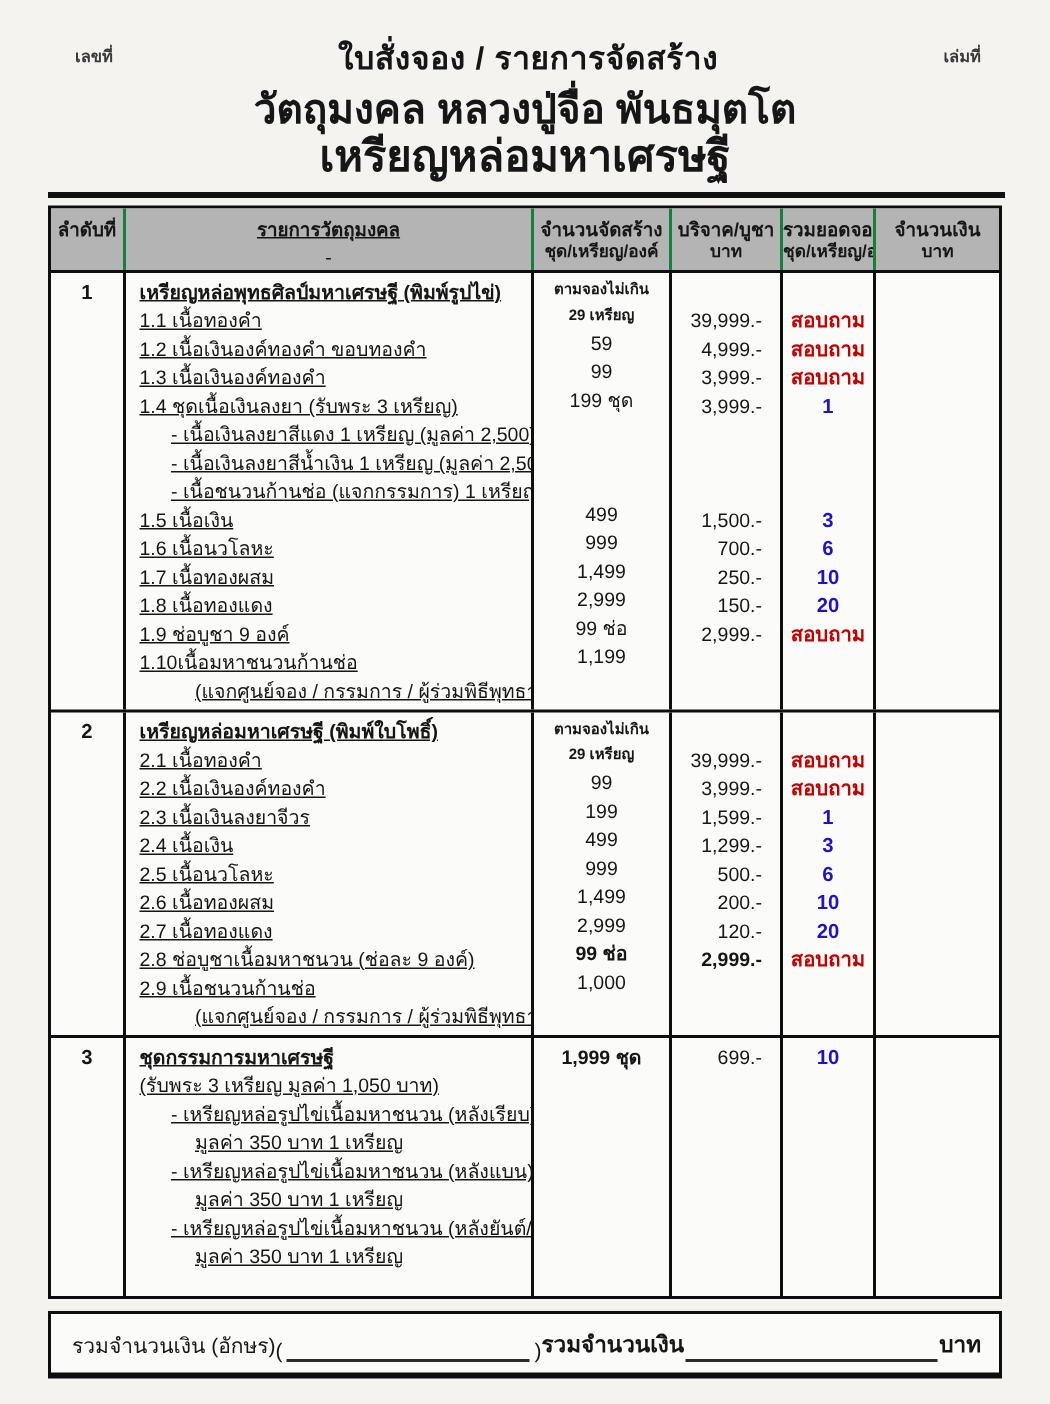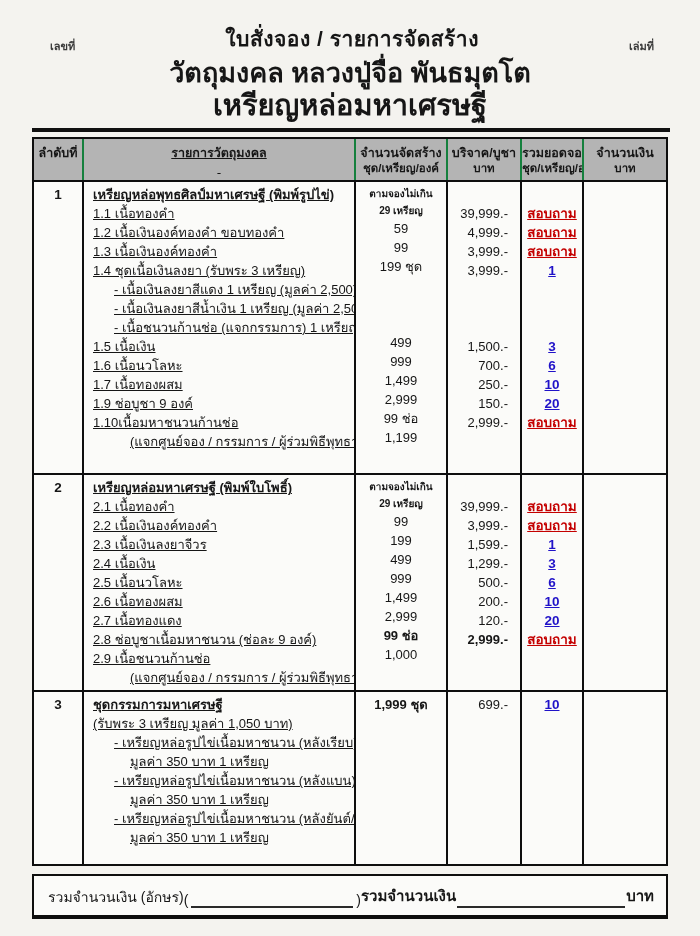--- a/index.html
+++ b/index.html
@@ -4,21 +4,21 @@
 <style>
   html,body{margin:0;padding:0;}
   body{
     width:700px;height:936px;background:#f4f3ef;color:#161616;
     font-family:"Liberation Sans","DejaVu Sans",sans-serif;
     -webkit-font-smoothing:antialiased;overflow:hidden;
   }
   .page{position:relative;width:700px;height:936px;}
 
   
-  .toprow{display:flex;justify-content:space-between;align-items:flex-end;
+  .toprow{display:flex;justify-content:space-between;align-items:flex-start;
           padding:22px 46px 0 50px;}
   .cornlab{font-size:11px;font-weight:bold;color:#3a3a3a;padding-top:6px;}
   .title{font-size:21px;font-weight:600;letter-spacing:.5px;}
   .h1{test-align:center;text-align:center;font-size:27px;font-weight:bold;line-height:33px;margin-top:2px;}
   .h2{text-align:center;font-size:29px;font-weight:bold;line-height:35px;margin-top:-2px;}
   .sub{text-align:center;font-size:15px;font-weight:bold;margin-top:3px;}
   .rule{height:4px;background:#101010;margin:5px 30px 5px 32px;}
 
   
   .tbl{margin-left:32px;width:636px;border:2px solid #0e0e0e;box-sizing:border-box;background:#fbfbf9;}
@@ -39,21 +39,21 @@
   .col.c1 .ln{text-align:center;font-weight:bold;font-size:13.5px;}
   .col.c2 .ln{padding-left:9px;}
   .col.c2 .ln.b{font-weight:bold;}
   .col.c2 .ln.ind1{padding-left:30px;}
   .col.c2 .ln.ind2{padding-left:46px;}
   .col.c3 .ln{text-align:center;}
   .col.c3 .ln.small{font-size:10px;font-weight:bold;line-height:17px;height:17px;}
   .col.c3 .ln.b{font-weight:bold;}
   .col.c4 .ln{text-align:right;padding-right:12px;}
   .col.c4 .ln.b{font-weight:bold;}
-  .col.c5 .ln{text-align:center;font-weight:bold;font-size:13.5px;text-decoration:underline;}
+  .col.c5 .ln{text-align:center;font-weight:bold;font-size:13.5px;}
 
   
   .totbox{margin:8px 0 0 32px;width:636px;box-sizing:border-box;
           border:2px solid #0e0e0e;border-bottom-width:4px;background:#fbfbf9;
           display:flex;align-items:flex-end;padding:8px 12px 7px 14px;}
   .t1{font-size:14px;white-space:nowrap;}
   .t2{font-size:15px;font-weight:bold;white-space:nowrap;}
   .fill{border-bottom:2px solid #2a2a2a;height:13px;}
   .f1{flex:1;margin:0 3px;}
   .f2{width:168px;margin:0 1px;}
@@ -110,20 +110,21 @@
             <div class="ln">1.1 เนื้อทองคำ</div>
             <div class="ln">1.2 เนื้อเงินองค์ทองคำ ขอบทองคำ</div>
             <div class="ln">1.3 เนื้อเงินองค์ทองคำ</div>
             <div class="ln">1.4 ชุดเนื้อเงินลงยา (รับพระ 3 เหรียญ)</div>
             <div class="ln ind1">- เนื้อเงินลงยาสีแดง 1 เหรียญ (มูลค่า 2,500)</div>
             <div class="ln ind1">- เนื้อเงินลงยาสีน้ำเงิน 1 เหรียญ (มูลค่า 2,500)</div>
             <div class="ln ind1">- เนื้อชนวนก้านช่อ (แจกกรรมการ) 1 เหรียญ</div>
             <div class="ln">1.5 เนื้อเงิน</div>
             <div class="ln">1.6 เนื้อนวโลหะ</div>
             <div class="ln">1.7 เนื้อทองผสม</div>
+            <div class="ln">1.8 เนื้อทองแดง</div>
             <div class="ln">1.9 ช่อบูชา 9 องค์</div>
             <div class="ln">1.10เนื้อมหาชนวนก้านช่อ</div>
             <div class="ln ind2">(แจกศูนย์จอง / กรรมการ / ผู้ร่วมพิธีพุทธาภิเษก)</div>
           </div>
           <div class="col c3">
             <div class="ln small">ตามจองไม่เกิน</div>
             <div class="ln small">29 เหรียญ</div>
             <div class="ln">59</div>
             <div class="ln">99</div>
             <div class="ln">199 ชุด</div>

